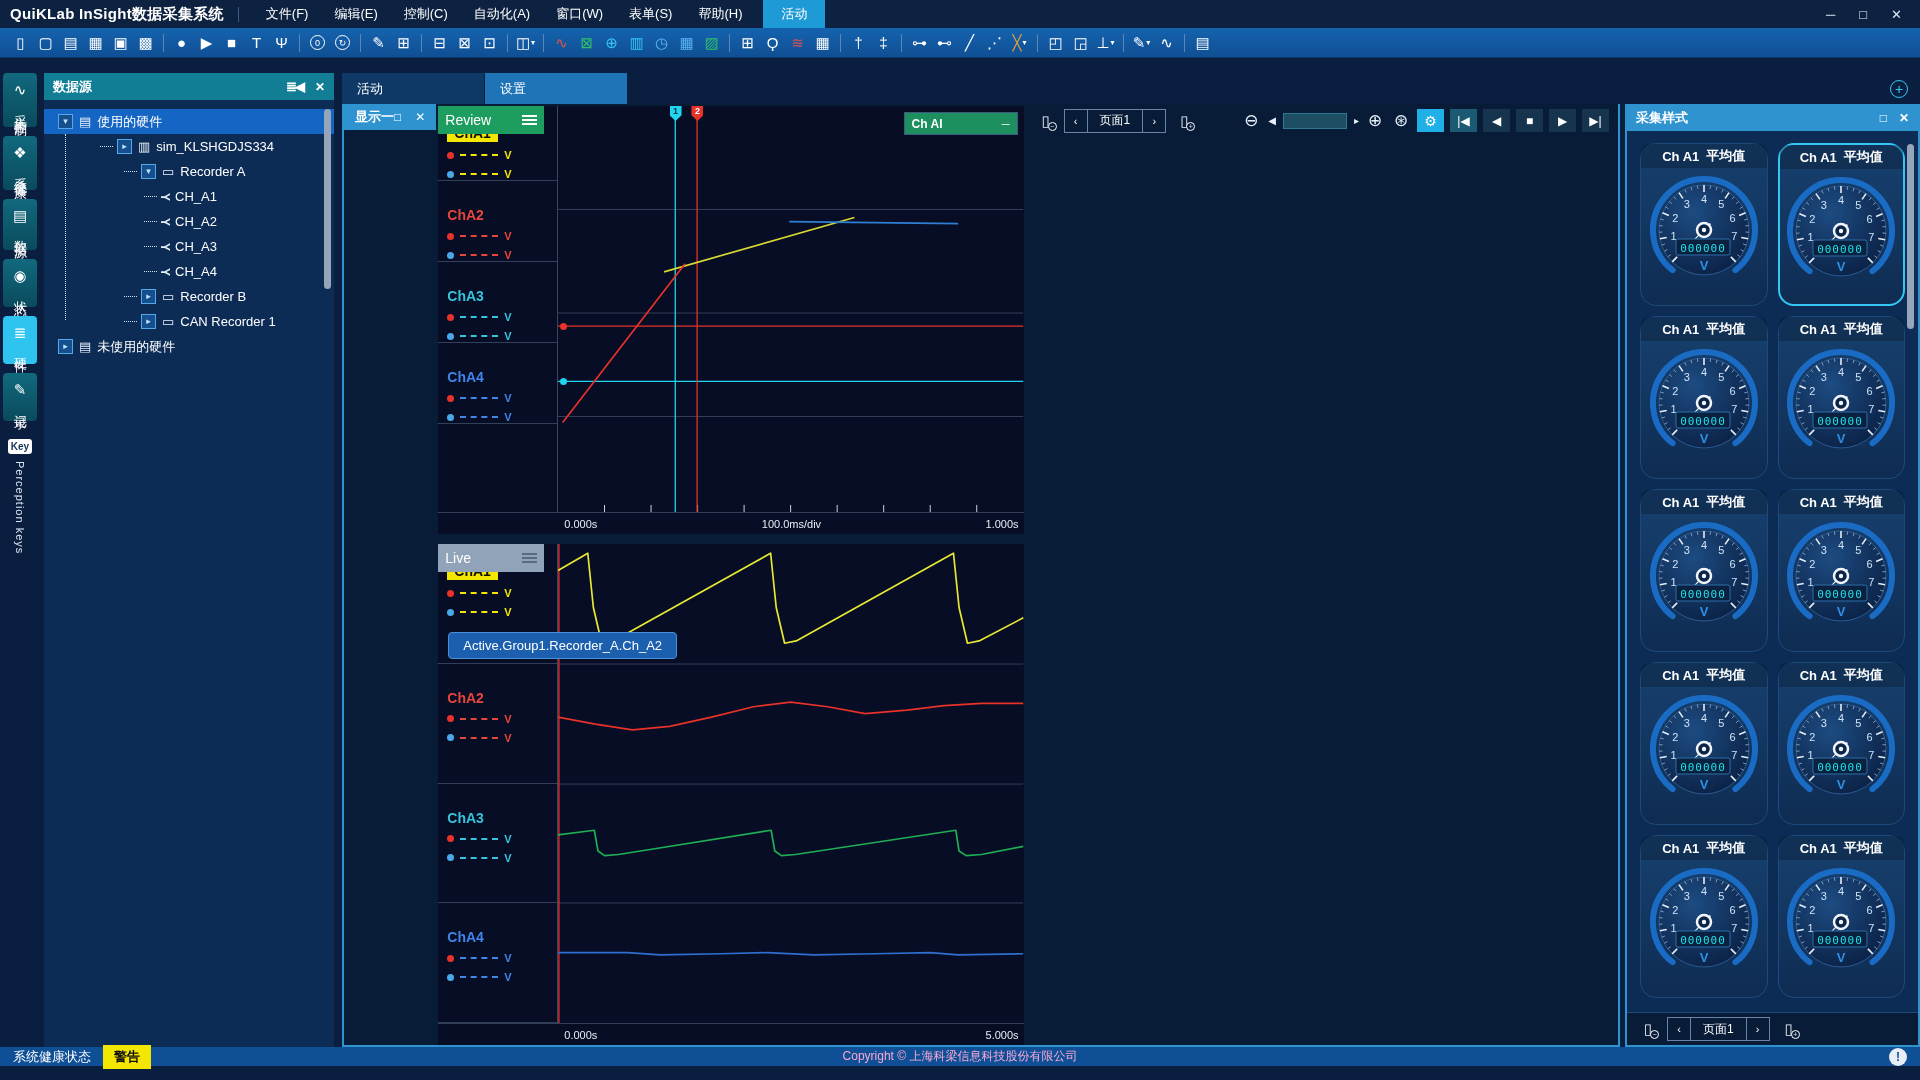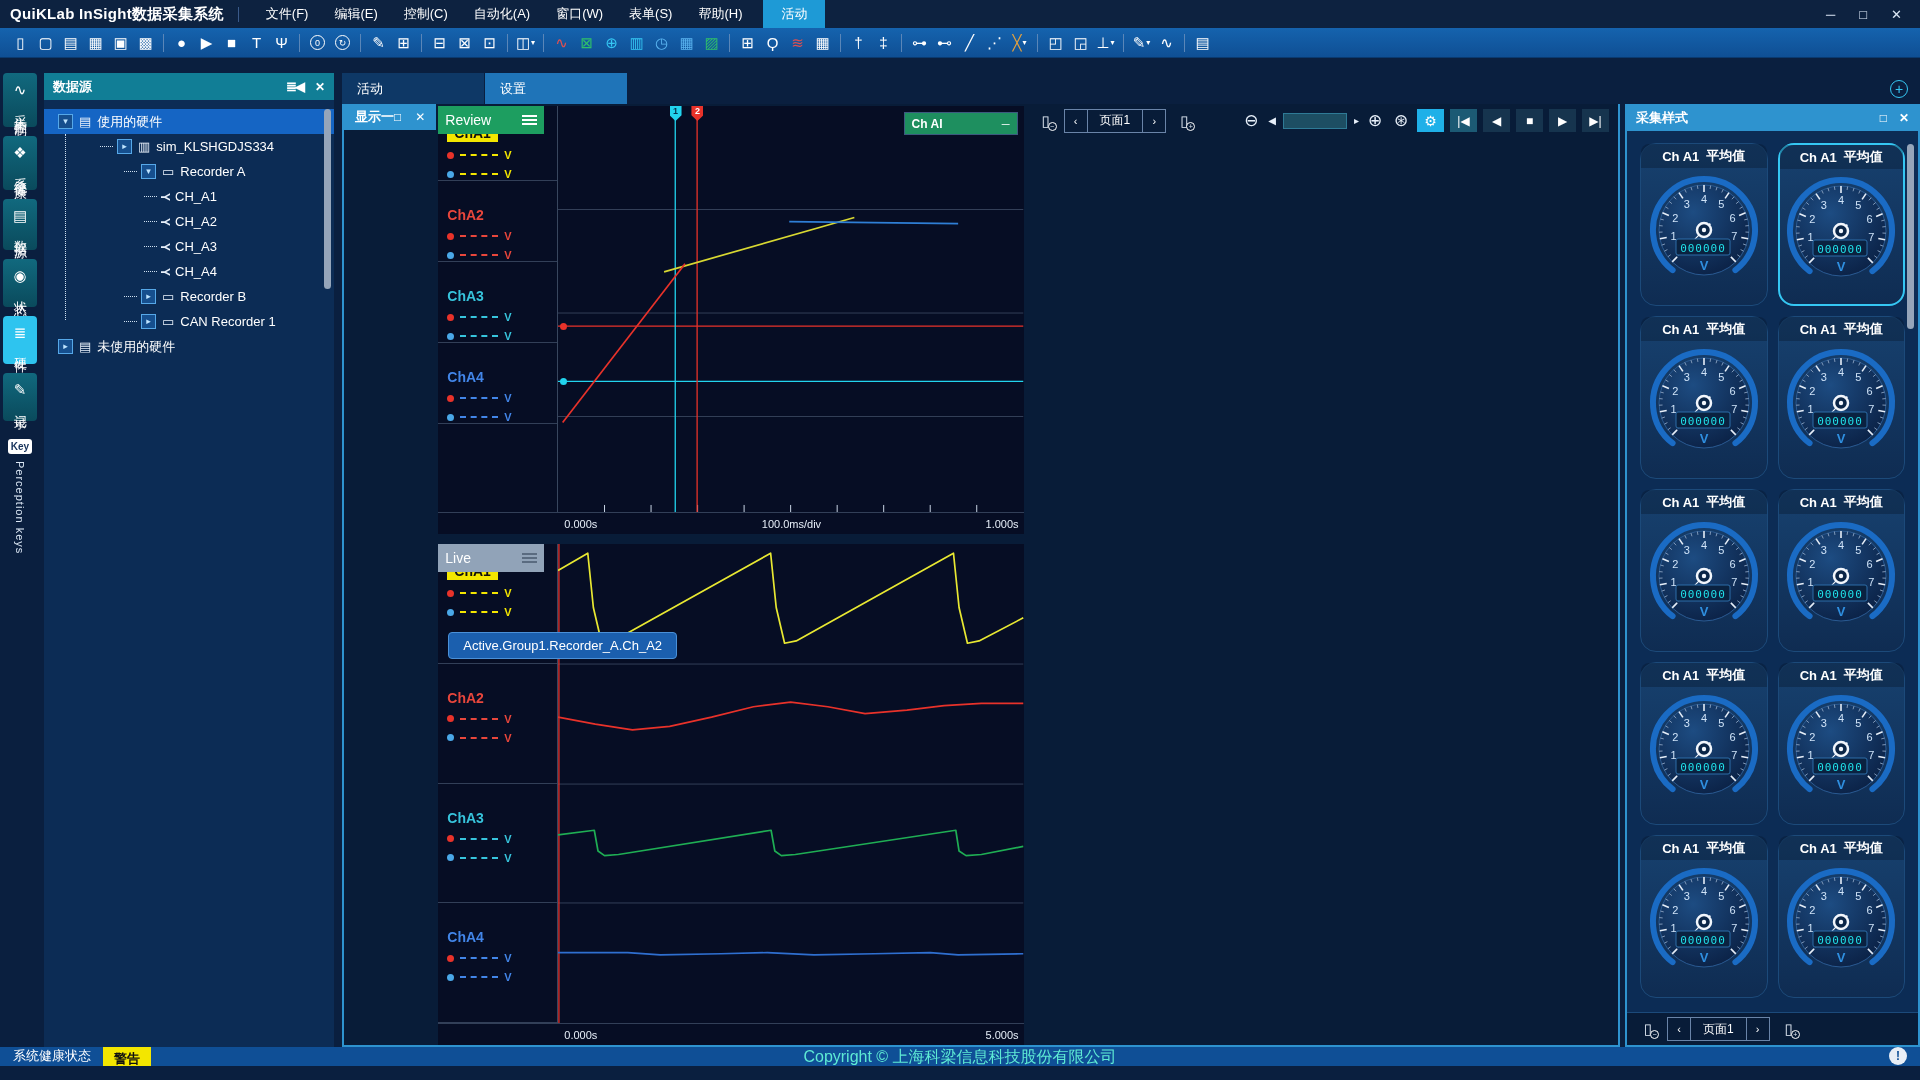--- a/index.html
+++ b/index.html
@@ -128,23 +128,23 @@
   .right-panel{flex:1;background:#0c2c55;border:2px solid #2e93cf;border-top:none;display:flex;flex-direction:column;position:relative;min-height:0}
   .right-panel .panel-header{background:#2e93cf}
   .cards{flex:1;display:grid;grid-template-columns:1fr 1fr;gap:10px 10px;padding:12px 13px;align-content:start;overflow:hidden}
   .card{height:163px;border-radius:16px;background:linear-gradient(#17416f,#0f2c52);border:1px solid #1c4a7a}
   .card.selected{border:2px solid #35c7f3}
   .card-header{height:24px;display:flex;align-items:center;justify-content:center;gap:7px;font-size:13px;font-weight:bold;background:rgba(6,20,40,.35);border-radius:8px 8px 0 0}
   .card svg{display:block;margin:0 auto}
   .right-bottom{height:33px;background:#081c38;border-top:1px solid #1c4a7a;display:flex;align-items:center;gap:8px;padding:0 10px;flex:none}
 
   
-  .statusbar{height:19px;background:#0f4f96;display:flex;padding:0 13px;font-size:13px;position:relative}
+  .statusbar{height:19px;background:#0f4f96;display:flex;align-items:center;padding:0 13px;font-size:13px;position:relative}
   .warn-badge{background:#f3e600;color:#101010;font-weight:bold;padding:3px 11px;margin-left:12px;font-size:13px}
-  .copyright{position:absolute;left:50%;transform:translateX(-50%);color:#5eead4;font-size:16px}
+  .copyright{position:absolute;left:50%;transform:translateX(-50%);color:#f9a8d4;font-size:12px}
   .status-alert{margin-left:auto;width:18px;height:18px;border-radius:50%;background:#e8eef6;color:#0f4f96;font-weight:bold;display:flex;align-items:center;justify-content:center;font-size:12px}
 </style>
 </head>
 <body>
 
 <div class="titlebar">
   <span class="app-title">QuiKLab InSight数据采集系统</span>
   <span class="menu-sep"></span>
   <div class="menu" id="menu">
       <span class="menu-item">文件(F)</span>

